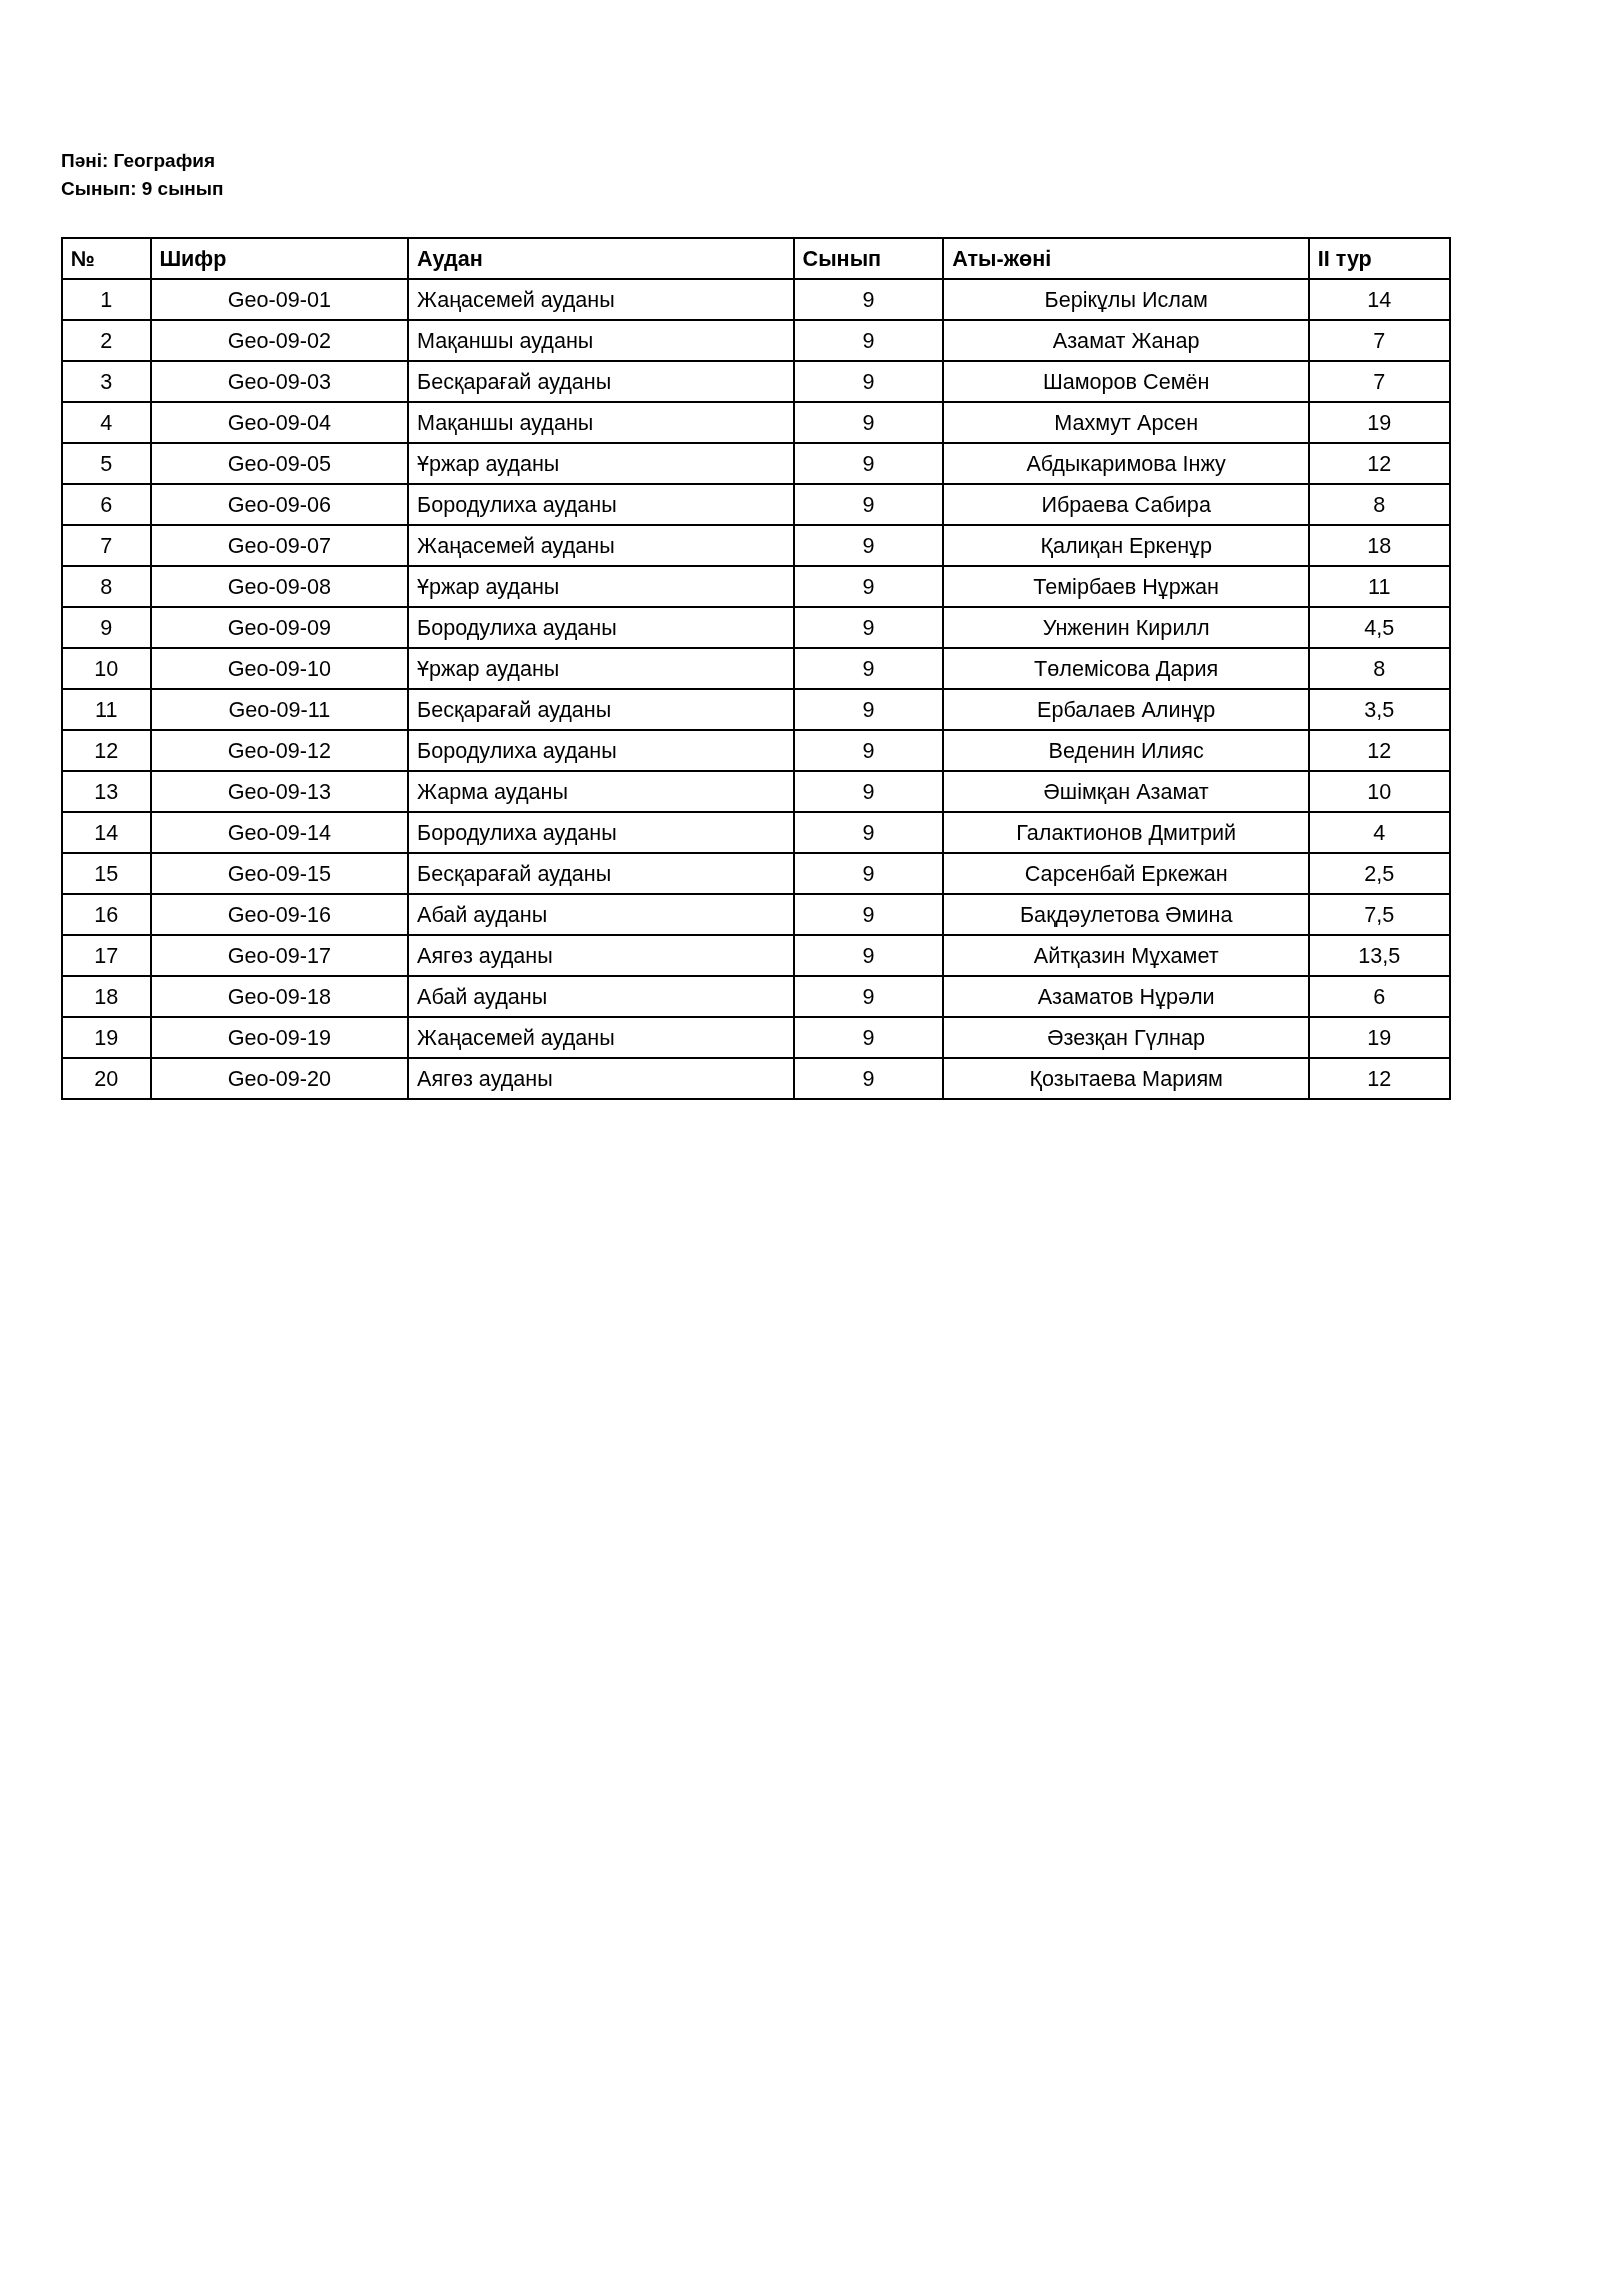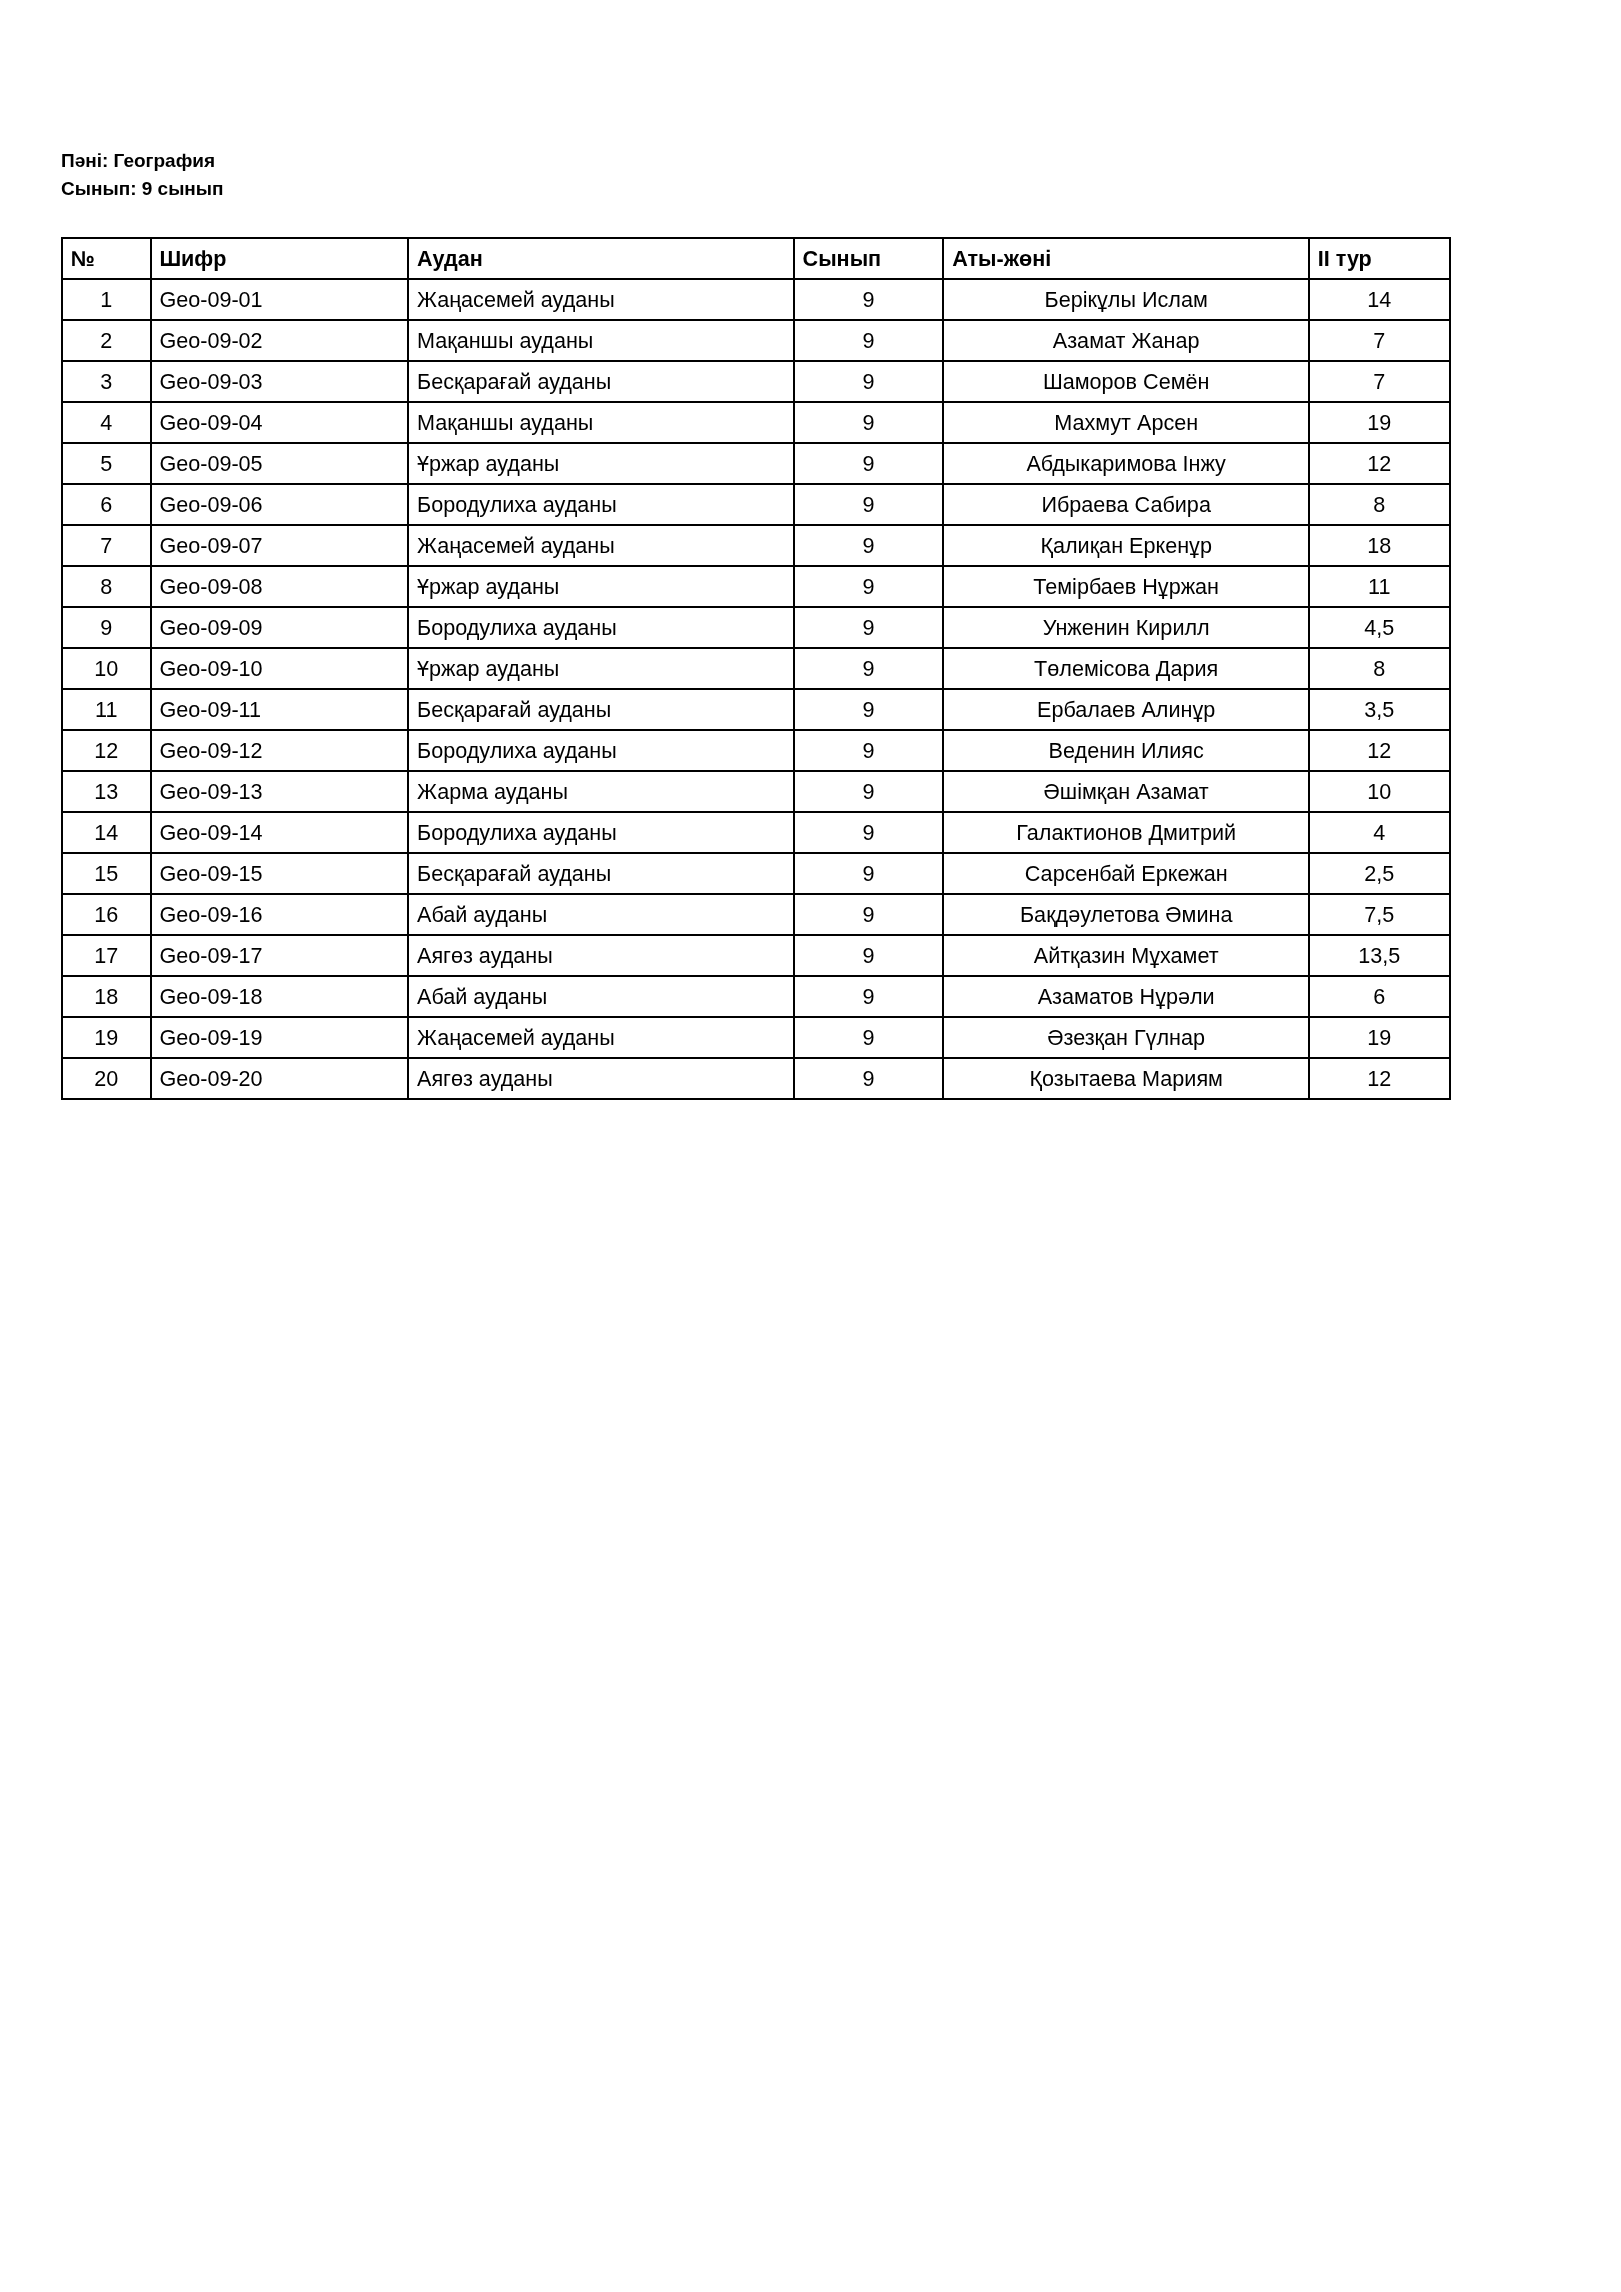--- a/index.html
+++ b/index.html
@@ -55,21 +55,21 @@
   th.c-code, td.c-code { width: 240px; text-align: center; }
   th.c-dist, td.c-dist { width: 368px; text-align: left; }
   th.c-class, td.c-class { width: 132px; text-align: center; }
   th.c-name, td.c-name { width: 348px; text-align: center; }
   th.c-tour, td.c-tour { width: 123px; text-align: center; border-radius: 16px; }
 
   thead th.c-num, thead th.c-code, thead th.c-dist,
   thead th.c-name { text-align: left; }
   thead th.c-class, thead th.c-tour { text-align: center; margin-top: 12px; }
 
-  td.c-code { text-align: left; }
+  td.c-code { text-align: center; }
   td.c-num { text-align: center; }
 </style>
 </head>
 <body>
 
 <div class="page">
 
   <div class="header-block">
     <div class="header-line">Пәні: География</div>
     <div class="header-line">Сынып: 9 сынып</div>

